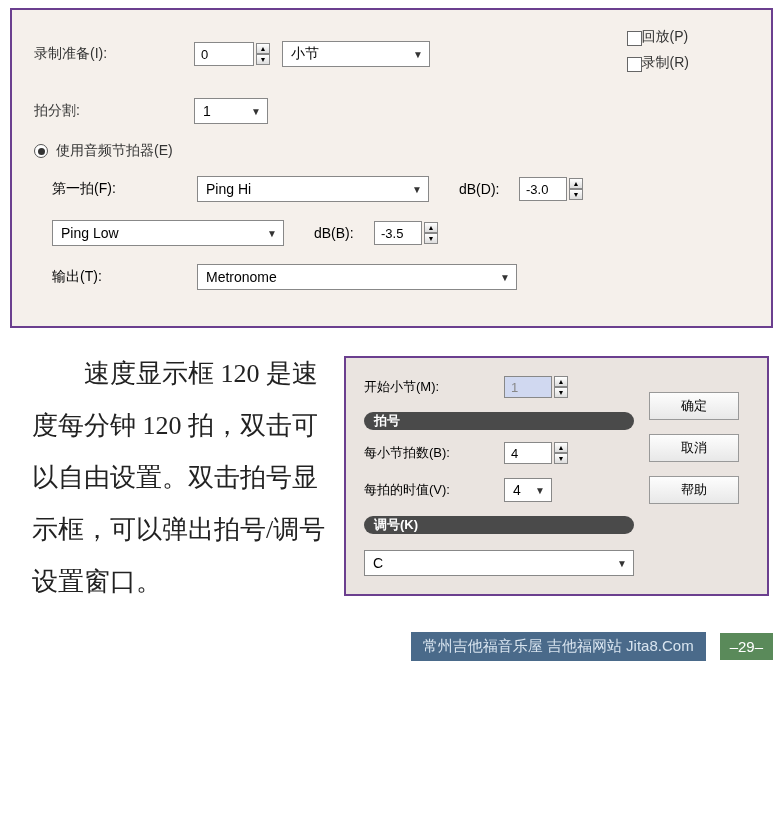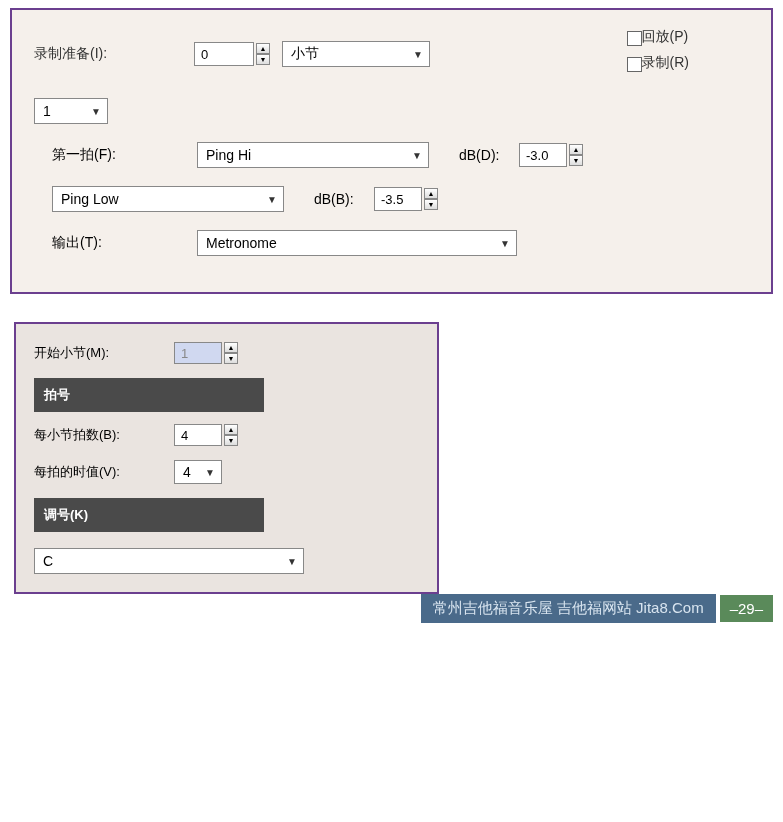--- a/index.html
+++ b/index.html
@@ -142,23 +142,24 @@
       padding: 2px 6px;
       font-size: 13px;
     }
     .dlg-select { width: 48px; height: 24px; }
     
     .section-header {
       background: #4a4a4a;
       color: #fff;
       font-size: 13px;
       font-weight: bold;
-      padding: 8px 10px;
+      padding: 0 10px;
       margin: 6px 0 12px 0;
-      width: 230px;
+      width: 270px;
+      border-radius: 10px;
     }
     
     .dlg-buttons {
       position: absolute;
       right: 14px;
       top: 16px;
       display: flex;
       flex-direction: column;
       gap: 14px;
     }
@@ -178,22 +179,22 @@
       width: 270px;
       height: 26px;
       margin-top: 4px;
     }
     
     
     .footer {
       display: flex;
       justify-content: flex-end;
       align-items: center;
-      gap: 4px;
-      margin: 0 10px 8px 0;
+      gap: 14px;
+      margin: 24px 10px 8px 0;
     }
     .footer-badge {
       background: #4a6a8a;
       color: #d8e4ef;
       font-size: 15px;
       padding: 5px 12px;
       font-family: "Microsoft YaHei", sans-serif;
     }
     .page-num {
       background: #5a8a5a;
@@ -226,26 +227,31 @@
         <span class="label">回放(P)</span>
       </div>
       <div class="checkbox-wrap">
         <div class="checkbox"></div>
         <span class="label">录制(R)</span>
       </div>
     </div>
   </div>
 
   <div class="row">
+    <span class="label label-col1">拍分割:</span>
     <div class="select-box" style="width:74px;">
       <span>1</span>
       <span class="select-arrow">▼</span>
     </div>
   </div>
 
+  <div class="radio-row">
+    <div class="radio checked"></div>
+    <span class="label">使用音频节拍器(E)</span>
+  </div>
 
   <div class="sub-section">
     <div class="sub-row">
       <span class="sub-label">第一拍(F):</span>
       <div class="select-box sub-select">
         <span>Ping Hi</span>
         <span class="select-arrow">▼</span>
       </div>
       <span class="db-label">dB(D):</span>
       <input class="num-input db-input" value="-3.0" style="">
@@ -272,24 +278,30 @@
       <span class="sub-label">输出(T):</span>
       <div class="select-box" style="width:320px;">
         <span>Metronome</span>
         <span class="select-arrow">▼</span>
       </div>
     </div>
   </div>
 </div>
 
 <div class="content-wrap">
+  <div class="body-text">速度显示框 120 是速度每分钟 120 拍，双击可以自由设置。双击拍号显示框，可以弹出拍号/调号设置窗口。</div>
 
   <div class="dialog-panel">
     <div class="dialog-inner">
 
+      <div class="dlg-buttons">
+        <button class="dlg-btn">确定</button>
+        <button class="dlg-btn">取消</button>
+        <button class="dlg-btn">帮助</button>
+      </div>
 
       <div class="left-col">
         <div class="dlg-row">
           <span class="dlg-label">开始小节(M):</span>
           <input class="dlg-input inp-highlight" value="1" style="">
           <span class="spinner">
             <button class="spinner-btn">▲</button>
             <button class="spinner-btn">▼</button>
           </span>
         </div>

